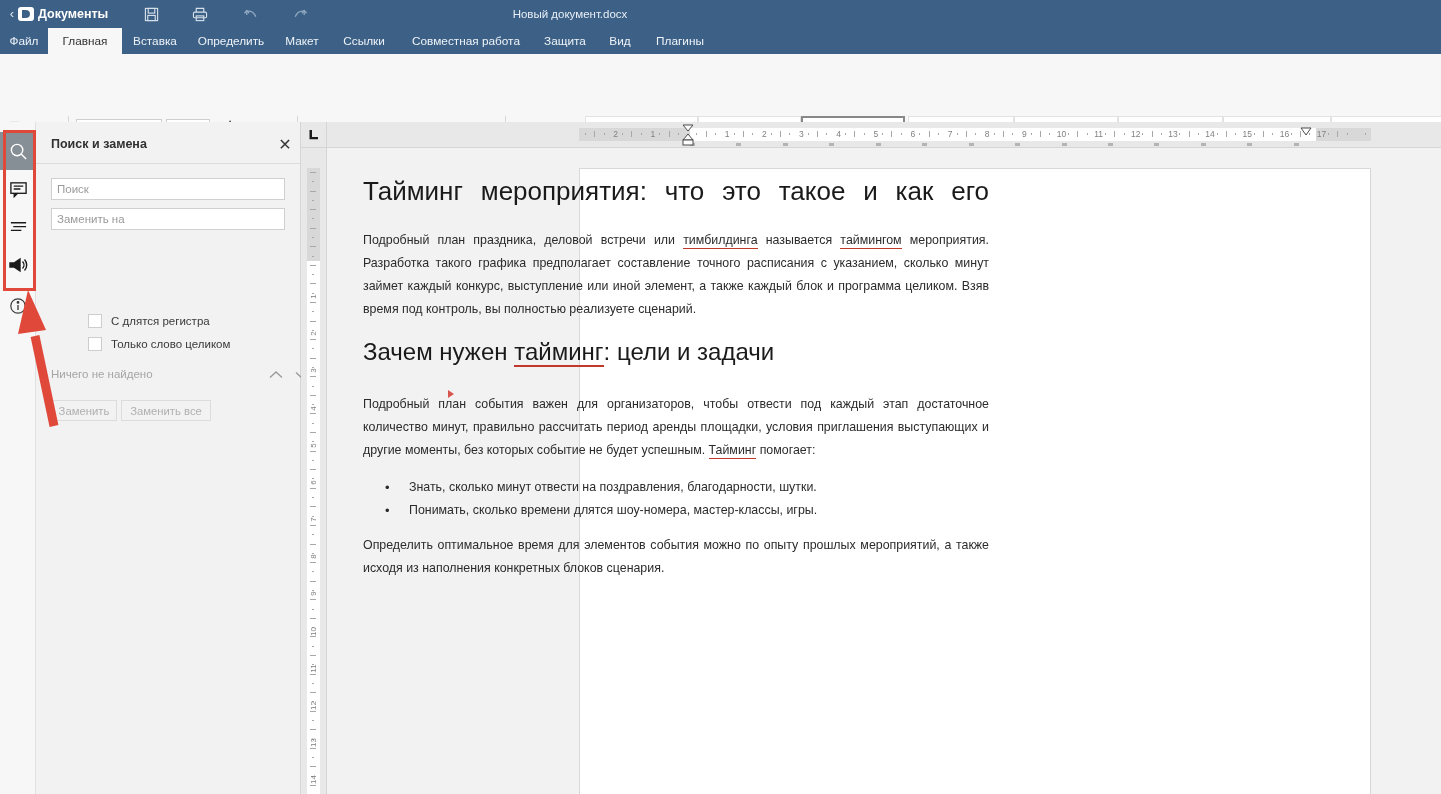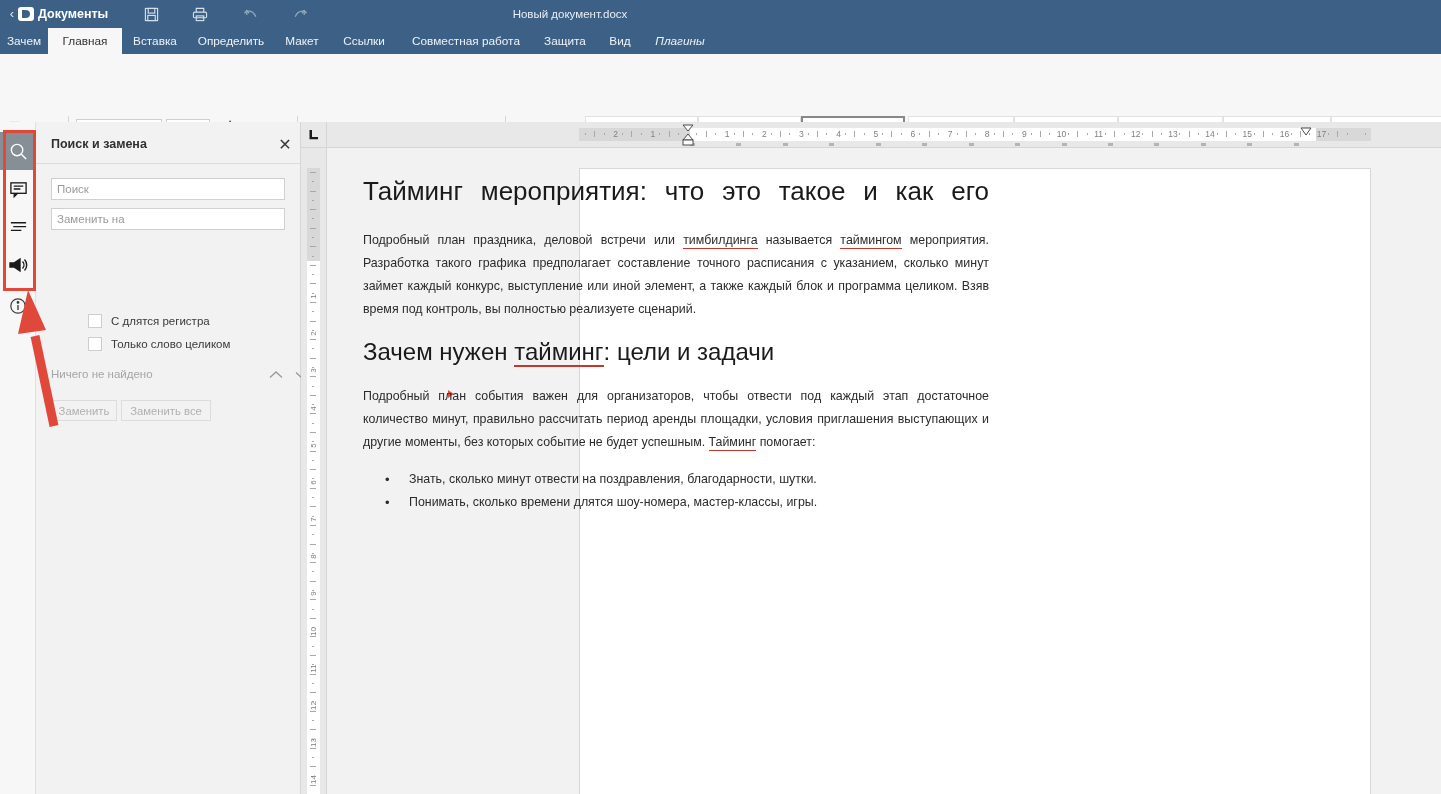--- a/index.html
+++ b/index.html
@@ -217,21 +217,21 @@
   
   .doc{
     position:absolute;left:363px;top:168px;width:626px;
   }
   .h1{
     font-size:26px;line-height:47px;color:#1a1a1a;text-align:justify;
     font-weight:normal;margin:0 0 14px 0;letter-spacing:0px;
   }
   .h1 span.just{display:block;}
   .h2{
-    font-size:24px;line-height:34px;color:#1a1a1a;margin:0 0 16px 0;
+    font-size:24px;line-height:34px;color:#1a1a1a;margin:0 0 24px 0;
     font-weight:normal;
   }
   .para{
     font-size:12.4px;line-height:23px;color:#2b2b2b;text-align:justify;
     margin:0 0 14px 0;
   }
   .ulist{margin:0 0 12px 0;padding:0 0 0 46px;list-style:none;}
   .ulist li{
     font-size:12.4px;line-height:23px;color:#2b2b2b;position:relative;
     padding-left:0;
@@ -292,30 +292,30 @@
       <svg width="17" height="14" viewBox="0 0 18 14" fill="none" stroke="#8fa8bf" stroke-width="1.4">
         <path d="M14 8 L14 4 M14 4 Q7 3 4.5 10"></path>
         <path d="M11.6 6.2 L14 3.2 L16.4 6.2" stroke-linejoin="round"></path>
       </svg>
     </div>
 
     <div class="tb-doc-title">Новый документ.docx</div>
   </div>
 
   <div class="menubar">
-    <div class="menu-tab" style="left:0px;width:48px;">Зачем</div>
+    <div class="menu-tab" style="left:0px;width:48px;">Файл</div>
     <div class="menu-tab active" style="left:48px;width:74px;">Главная</div>
     <div class="menu-tab" style="left:122px;width:66px;">Вставка</div>
     <div class="menu-tab" style="left:188px;width:86px;">Определить</div>
     <div class="menu-tab" style="left:274px;width:56px;">Макет</div>
     <div class="menu-tab" style="left:330px;width:68px;">Ссылки</div>
     <div class="menu-tab" style="left:398px;width:136px;">Совместная работа</div>
     <div class="menu-tab" style="left:534px;width:62px;">Защита</div>
     <div class="menu-tab" style="left:596px;width:48px;">Вид</div>
-    <div class="menu-tab" style="left:644px;width:72px;font-style:italic;">Плагины</div>
+    <div class="menu-tab" style="left:644px;width:72px;">Плагины</div>
   </div>
 
   <div class="ribbon">
 
     <div class="rb-icon" style="left:5px;top:63px;width:22px;height:22px;">
       <svg width="15" height="15" viewBox="0 0 16 16" fill="none" stroke="#8d8d8d" stroke-width="1.1">
         <rect x="1.5" y="1.5" width="9" height="11"></rect>
           <rect x="5" y="4" width="9" height="11" fill="#f7f7f7"></rect>
       </svg>
     </div>
@@ -801,20 +801,21 @@
 
     <p class="para">
       <span>Подробный план события важен для организаторов, чтобы отвести под каждый этап достаточное количество минут, правильно рассчитать период аренды площадки, условия приглашения выступающих и другие моменты, без которых событие не будет успешным. </span><a class="lnk" href="#">Тайминг</a><span> помогает:</span>
     </p>
 
     <ul class="ulist" id="bullet-list">
         <li>Знать, сколько минут отвести на поздравления, благодарности, шутки.</li>
         <li>Понимать, сколько времени длятся шоу-номера, мастер-классы, игры.</li>
       </ul>
 
+    <p class="para">Определить оптимальное время для элементов события можно по опыту прошлых мероприятий, а также исходя из наполнения конкретных блоков сценария.</p>
   </div>
 
   <div class="anno-rect"></div>
   <svg class="anno-arrow" viewBox="0 0 64 140">
     <path d="M46 138 L27 48" stroke="#e0483a" stroke-width="9" stroke-linecap="butt" fill="none"></path>
     <path d="M20 2 L38 42 L10 46 Z" fill="#e0483a"></path>
   </svg>
 
 </div>
 

